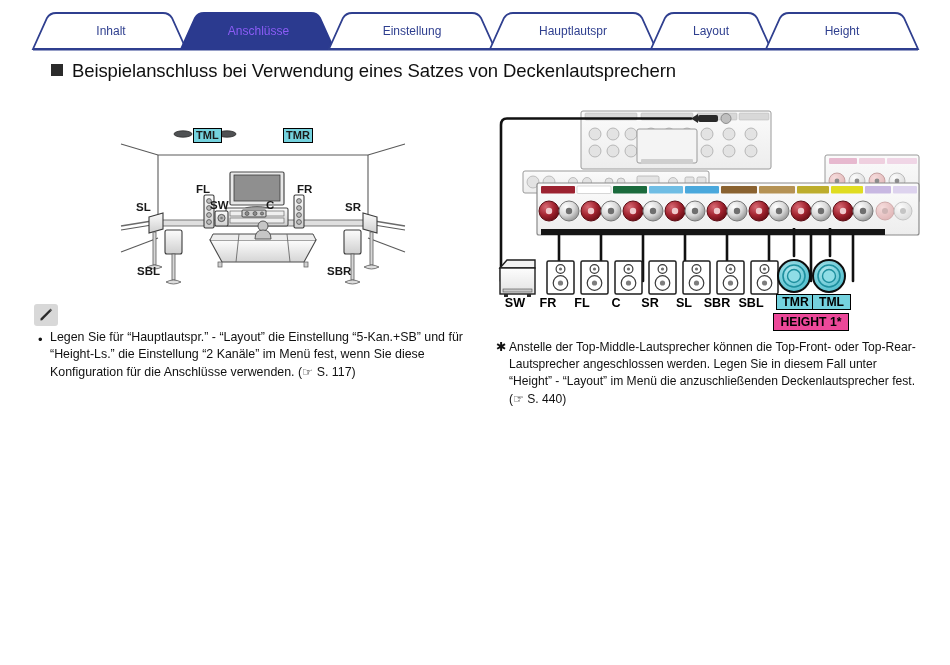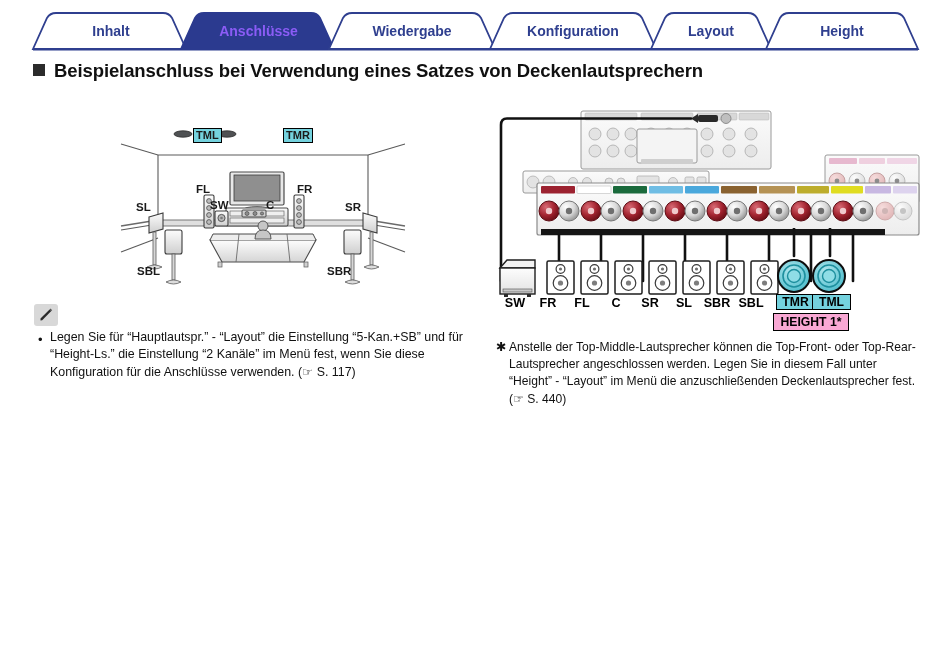--- a/index.html
+++ b/index.html
@@ -11,29 +11,29 @@
     position:relative;
   }
 
   
   .tabbar{
     position:absolute;left:0;top:0;width:950px;height:52px;
   }
   .tabbar svg{position:absolute;left:0;top:0;}
   .tab-label{
     position:absolute;top:21px;height:20px;line-height:20px;
-    text-align:center;font-size:14px;font-weight:bold;
+    text-align:center;font-size:12px;font-weight:normal;
     color:#2f3f8f;white-space:nowrap;letter-spacing:0px;
   }
   .tab-label.active{color:#8b5cf6;}
 
   
   .page-title{
-    position:absolute;left:33px;top:60px;
-    font-size:18.5px;font-weight:bold;color:#101010;
+    position:absolute;left:51px;top:60px;
+    font-size:18.5px;font-weight:normal;color:#101010;
     white-space:nowrap;letter-spacing:-0.1px;text-align:center;
   }
   .title-sq{
     display:inline-block;width:12px;height:12px;background:#2b2b2b;
     margin-right:9px;vertical-align:1px;
   }
 
   
   .room{position:absolute;left:118px;top:122px;width:290px;height:172px;}
 
@@ -61,21 +61,21 @@
     position:absolute;top:296px;font-size:12.6px;font-weight:bold;color:#000;
     text-align:center;white-space:nowrap;
   }
   .sp-badge{
     position:absolute;top:294px;font-size:12.2px;font-weight:bold;color:#000;
     background:#74d2de;border:1.3px solid #000;padding:0px 2px;
     text-align:center;white-space:nowrap;line-height:14px;
   }
   .height-box{
     position:absolute;left:773px;top:313px;width:74px;height:16px;
-    border:1.3px solid #000;background:#f9a8d4;
+    border:1.3px solid #000;background:#ec4899;
     font-size:12.2px;font-weight:bold;color:#000;text-align:center;line-height:16px;
     white-space:nowrap;
   }
 
   
   .foot-right{
     position:absolute;left:496px;top:339px;width:424px;
     font-size:12.1px;line-height:17.2px;color:#111;
   }
   .foot-star{position:absolute;left:0;top:0;font-size:12.5px;}
@@ -99,22 +99,22 @@
     <path d="M329,49 L343,18 Q346,13 352,13 L472,13 Q478,13 481,18 L495,49 Z" fill="#ffffff" stroke="#2f3f8f" stroke-width="1.8"></path>
 
     <path d="M490,49 L504,18 Q507,13 513,13 L633,13 Q639,13 642,18 L656,49 Z" fill="#ffffff" stroke="#2f3f8f" stroke-width="1.8"></path>
 
     <path d="M651,49 L665,18 Q668,13 674,13 L748,13 Q754,13 757,18 L771,49 Z" fill="#ffffff" stroke="#2f3f8f" stroke-width="1.8"></path>
 
     <path d="M766,49 L780,18 Q783,13 789,13 L895,13 Q901,13 904,18 L918,49 Z" fill="#ffffff" stroke="#2f3f8f" stroke-width="1.8"></path>
   </svg>
   <div class="tab-label" style="left:56px;width:110px;">Inhalt</div>
   <div class="tab-label active" style="left:202px;width:113px;">Anschlüsse</div>
-  <div class="tab-label" style="left:350px;width:124px;">Wiedergabe</div>
-  <div class="tab-label" style="left:511px;width:124px;">Konfiguration</div>
+  <div class="tab-label" style="left:350px;width:124px;">Einstellung</div>
+  <div class="tab-label" style="left:511px;width:124px;">Hauptlautspr</div>
   <div class="tab-label" style="left:672px;width:78px;">Layout</div>
   <div class="tab-label" style="left:787px;width:110px;">Height</div>
 </div>
 
 <div class="page-title">
   <span class="title-sq"></span><span>Beispielanschluss bei Verwendung eines Satzes von Deckenlautsprechern</span>
 </div>
 
 <div class="room">
 <svg width="290" height="172" viewBox="0 0 290 172">

